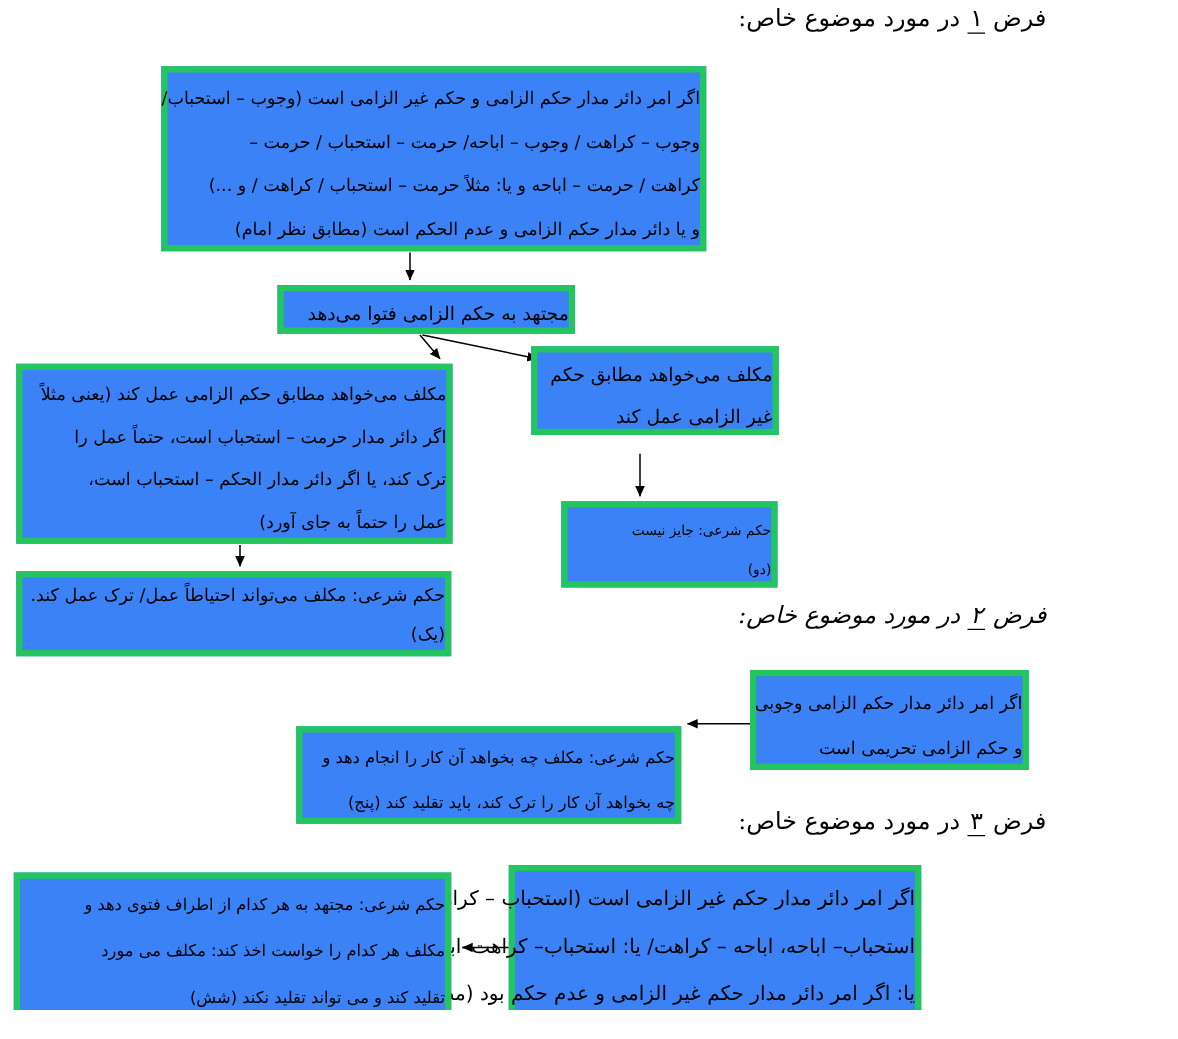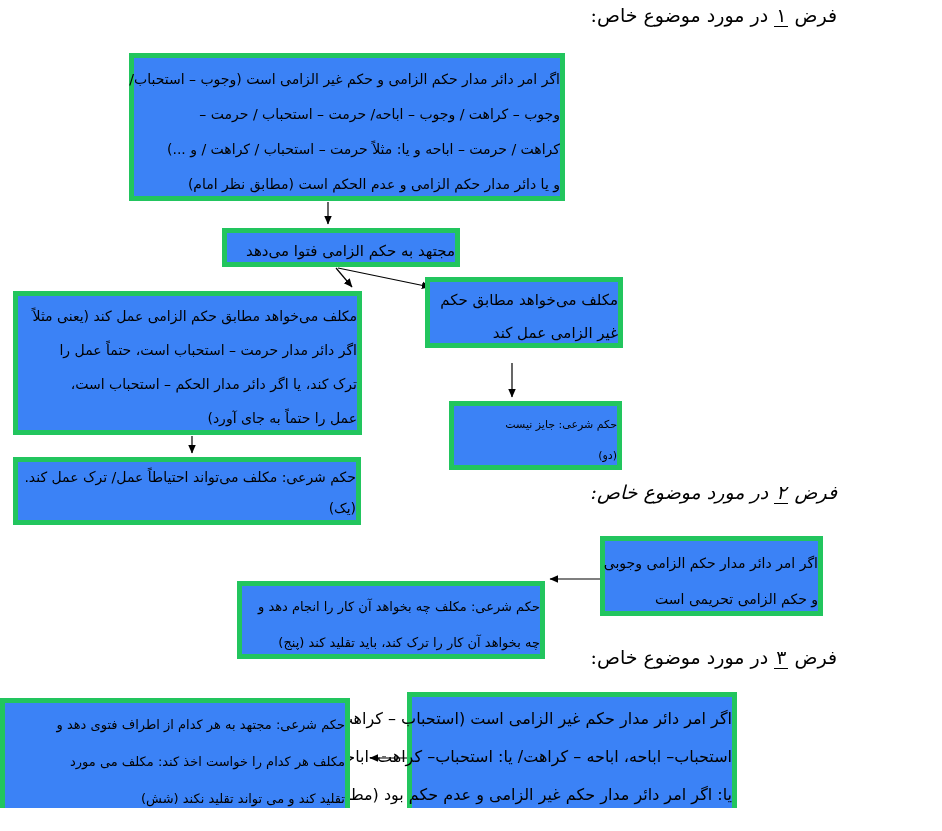--- a/index.html
+++ b/index.html
@@ -20,21 +20,21 @@
   .box-a{left:129px;top:53px;width:436px;height:148px;font-size:14px;line-height:35px;padding-top:4px;}
   .box-b{left:222px;top:228px;width:238px;height:39px;font-size:15px;line-height:37px;padding-left:33px;}
   .box-c{left:13px;top:291px;width:349px;height:144px;font-size:14px;line-height:34px;padding-top:3px;}
   .box-d{left:425px;top:277px;width:198px;height:71px;font-size:15px;line-height:33px;padding-top:2px;}
   .box-e{left:449px;top:401px;width:173px;height:69px;font-size:11px;line-height:31px;padding-top:3px;}
   .box-f{left:13px;top:457px;width:348px;height:68px;font-size:14px;line-height:31px;padding-top:0;}
   .box-g{left:600px;top:536px;width:223px;height:80px;font-size:14px;line-height:36px;padding-top:4px;}
   .box-h{left:237px;top:541px;width:308px;height:78px;font-size:13px;line-height:36px;padding-top:3px;margin-top:40px;}
   .box-i{left:407px;top:692px;width:330px;height:122px;font-size:16px;line-height:38px;padding-top:3px;}
   .box-i .ln:nth-child(3){letter-spacing:-0.4px;}
-  .box-j{left:0;top:698px;width:350px;height:118px;font-size:13px;line-height:37px;padding-top:3px;}
+  .box-j{left:11px;top:698px;width:350px;height:118px;font-size:13px;line-height:37px;padding-top:3px;}
   .t1{top:2px;} .t2{top:479px;font-style:italic;} .t3{top:644px;}
   svg.arrows{position:absolute;left:0;top:0;pointer-events:none;}
   .ar{stroke:#000;stroke-width:1.2;marker-end:url(#ah);}
 </style>
 </head>
 <body>
 
 <div class="canvas">
 
   <svg class="arrows" width="942" height="831" viewBox="0 0 942 831">

